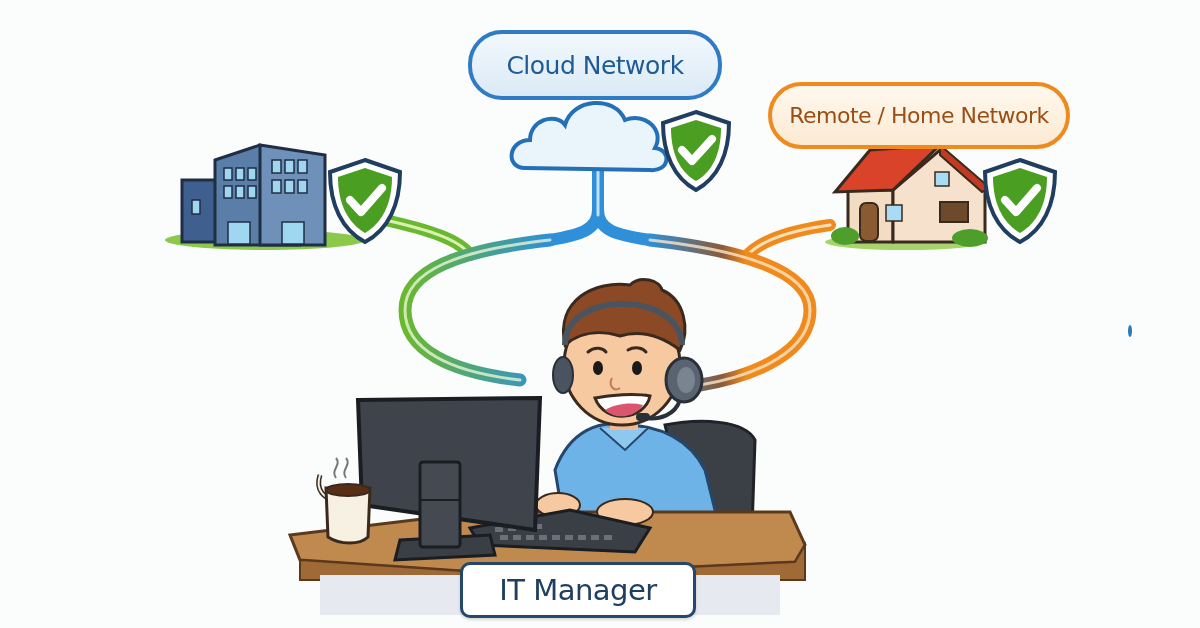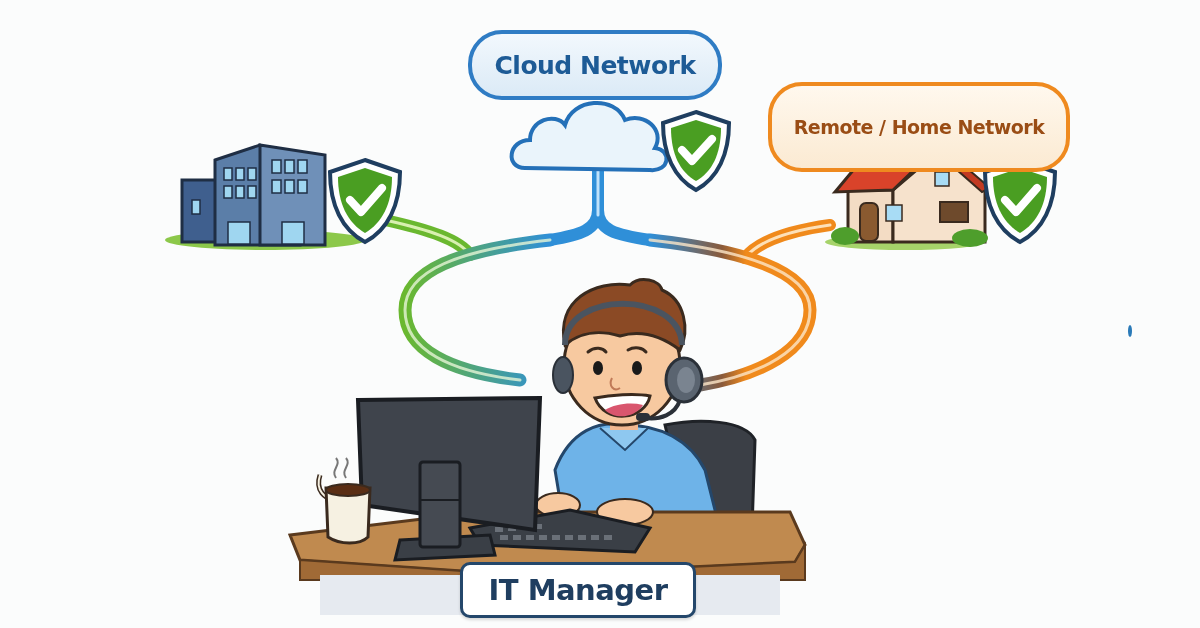--- a/index.html
+++ b/index.html
@@ -1,21 +1,21 @@
 <!DOCTYPE html>
 <html><head>
 <meta charset="utf-8">
 <style>
   html, body { margin:0; padding:0; }
   body { width:1200px; height:628px; background:#ffffff; overflow:hidden; position:relative; font-family:"DejaVu Sans", sans-serif; }
   .canvas { position:absolute; left:0; top:0; width:1200px; height:628px; background:#fbfcfc; }
-  .label { position:absolute; display:flex; align-items:center; justify-content:center; font-weight:bold; box-sizing:border-box; white-space:nowrap; font-family:"DejaVu Sans", sans-serif; letter-spacing:-0.5px; }
+  .label { position:absolute; display:flex; align-items:center; justify-content:center; font-weight:normal; box-sizing:border-box; white-space:nowrap; font-family:"DejaVu Sans", sans-serif; letter-spacing:-0.5px; }
   .lbl-corp { left:130px; top:82px; width:284px; height:70px; border:4px solid #5fae2e; border-radius:34px; background:linear-gradient(#f3f9e8,#e2f0c9); color:#3e8a1d; font-size:25px; }
   .lbl-cloud { left:468px; top:30px; width:254px; height:70px; border:4px solid #2f7cc4; border-radius:34px; background:linear-gradient(#f2f8fd,#dbeaf6); color:#1d5b96; font-size:25px; }
-  .lbl-remote { left:768px; top:82px; width:302px; height:90px; border:4px solid #ef8a1f; border-radius:34px; background:linear-gradient(#fff8ee,#fbead2); color:#9a4d15; font-size:19px; }
+  .lbl-remote { left:768px; top:82px; width:302px; height:67px; border:4px solid #ef8a1f; border-radius:34px; background:linear-gradient(#fff8ee,#fbead2); color:#9a4d15; font-size:22px; }
   .lbl-it { left:460px; top:562px; width:236px; height:56px; border:3px solid #24476b; border-radius:10px; background:#ffffff; color:#1f3e60; font-size:29px; box-shadow:0 2px 3px rgba(0,0,0,0.15); }
   svg { position:absolute; left:0; top:0; }
 </style>
 </head>
 <body>
 
 <div class="canvas">
 <svg width="1200" height="628" viewBox="0 0 1200 628">
   <defs>
     <linearGradient id="ringL" x1="0" y1="0" x2="1" y2="0">

